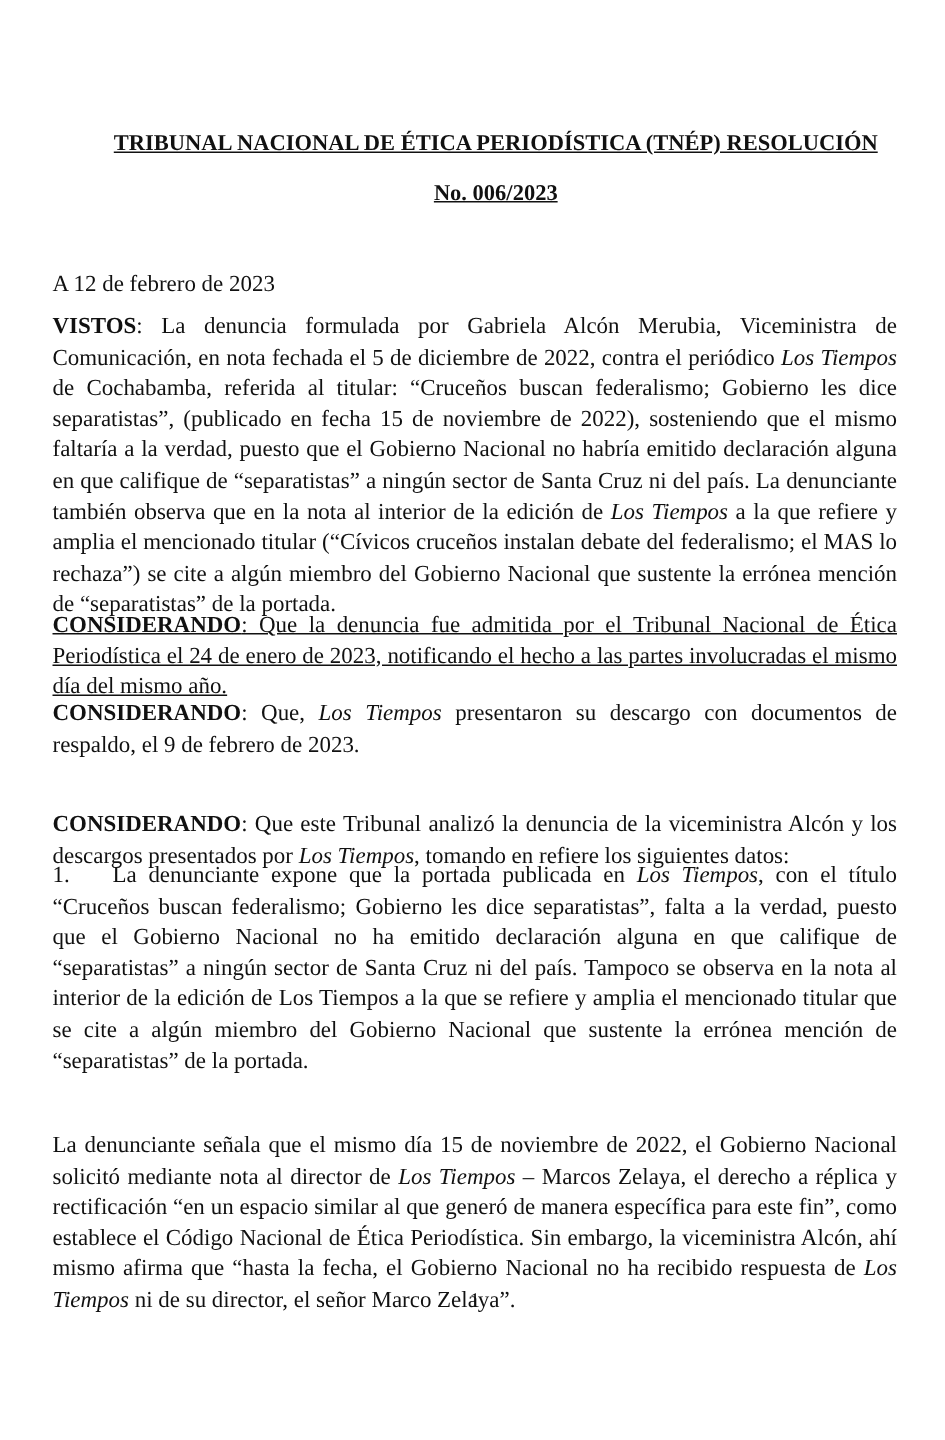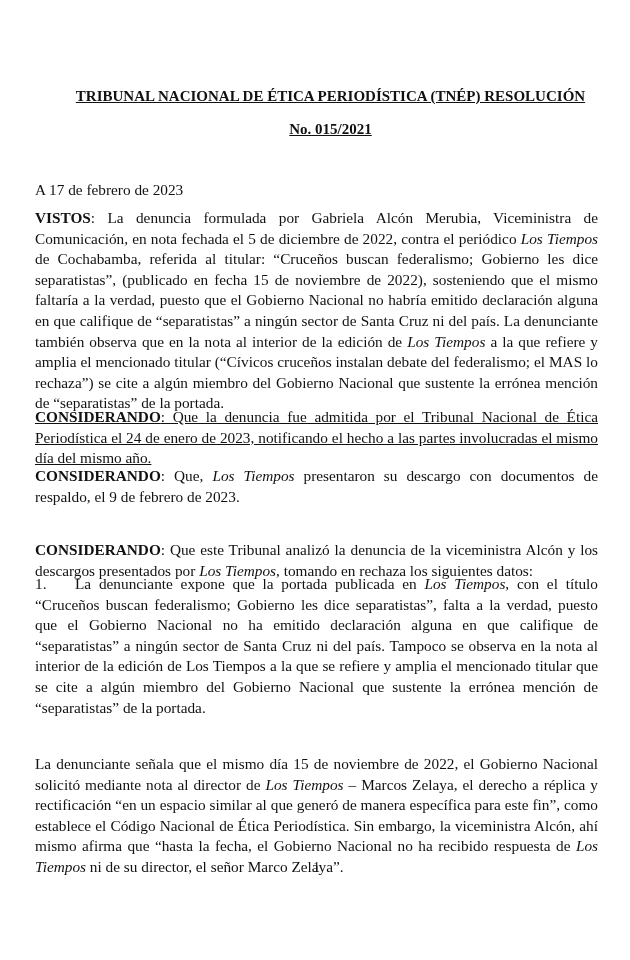--- a/index.html
+++ b/index.html
@@ -26,30 +26,30 @@
   .lbl { font-weight: bold; }
   i { font-style: italic; }
   .num { display: inline-block; width: 40px; }
   .pageno { position: absolute; top: 858px; left: 0; width: 563px; text-align: center; font-size: 14px; }
 </style>
 </head>
 <body>
 
 <div class="page">
   <h1 class="title t1">TRIBUNAL NACIONAL DE ÉTICA PERIODÍSTICA (TNÉP) RESOLUCIÓN</h1>
-  <h2 class="title t2">No. 015/2021</h2>
+  <h2 class="title t2">No. 006/2023</h2>
 
-  <p class="date">A 17 de febrero de 2023</p>
+  <p class="date">A 12 de febrero de 2023</p>
 
   <p class="para p-vistos"><span class="lbl">VISTOS</span><span>: La denuncia formulada por Gabriela Alcón Merubia, Viceministra de Comunicación, en nota fechada el 5 de diciembre de 2022, contra el periódico </span><i>Los Tiempos</i><span> de Cochabamba, referida al titular: “Cruceños buscan federalismo; Gobierno les dice separatistas”, (publicado en fecha 15 de noviembre de 2022), sosteniendo que el mismo faltaría a la verdad, puesto que el Gobierno Nacional no habría emitido declaración alguna en que califique de “separatistas” a ningún sector de Santa Cruz ni del país. La denunciante también observa que en la nota al interior de la edición de </span><i>Los Tiempos</i><span> a la que refiere y amplia el mencionado titular (“Cívicos cruceños instalan debate del federalismo; el MAS lo rechaza”) se cite a algún miembro del Gobierno Nacional que sustente la errónea mención de “separatistas” de la portada.</span></p>
 
   <p class="para p-c1"><span class="lbl">CONSIDERANDO</span><span>: Que la denuncia fue admitida por el Tribunal Nacional de Ética Periodística el 24 de enero de 2023, notificando el hecho a las partes involucradas el mismo día del mismo año.</span></p>
 
   <p class="para p-c2"><span class="lbl">CONSIDERANDO</span><span>: Que, </span><i>Los Tiempos</i><span> presentaron su descargo con documentos de respaldo, el 9 de febrero de 2023.</span></p>
 
-  <p class="para p-c3"><span class="lbl">CONSIDERANDO</span><span>: Que este Tribunal analizó la denuncia de la viceministra Alcón y los descargos presentados por </span><i>Los Tiempos</i><span>, tomando en rechaza los siguientes datos:</span></p>
+  <p class="para p-c3"><span class="lbl">CONSIDERANDO</span><span>: Que este Tribunal analizó la denuncia de la viceministra Alcón y los descargos presentados por </span><i>Los Tiempos</i><span>, tomando en refiere los siguientes datos:</span></p>
 
   <p class="para p-item"><span class="num">1.</span><span>La denunciante expone que la portada publicada en </span><i>Los Tiempos</i><span>, con el título “Cruceños buscan federalismo; Gobierno les dice separatistas”, falta a la verdad, puesto que el Gobierno Nacional no ha emitido declaración alguna en que califique de “separatistas” a ningún sector de Santa Cruz ni del país. Tampoco se observa en la nota al interior de la edición de Los Tiempos a la que se refiere y amplia el mencionado titular que se cite a algún miembro del Gobierno Nacional que sustente la errónea mención de “separatistas” de la portada.</span></p>
 
   <p class="para p-last"><span>La denunciante señala que el mismo día 15 de noviembre de 2022, el Gobierno Nacional solicitó mediante nota al director de </span><i>Los Tiempos</i><span> – Marcos Zelaya, el derecho a réplica y rectificación “en un espacio similar al que generó de manera específica para este fin”, como establece el Código Nacional de Ética Periodística. Sin embargo, la viceministra Alcón, ahí mismo afirma que “hasta la fecha, el Gobierno Nacional no ha recibido respuesta de </span><i>Los Tiempos</i><span> ni de su director, el señor Marco Zelaya”.</span></p>
 
   <div class="pageno">1</div>
 </div>
 
 </body></html>

